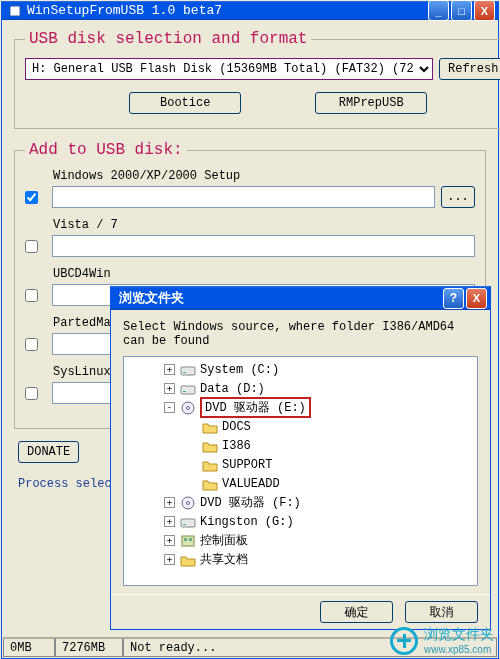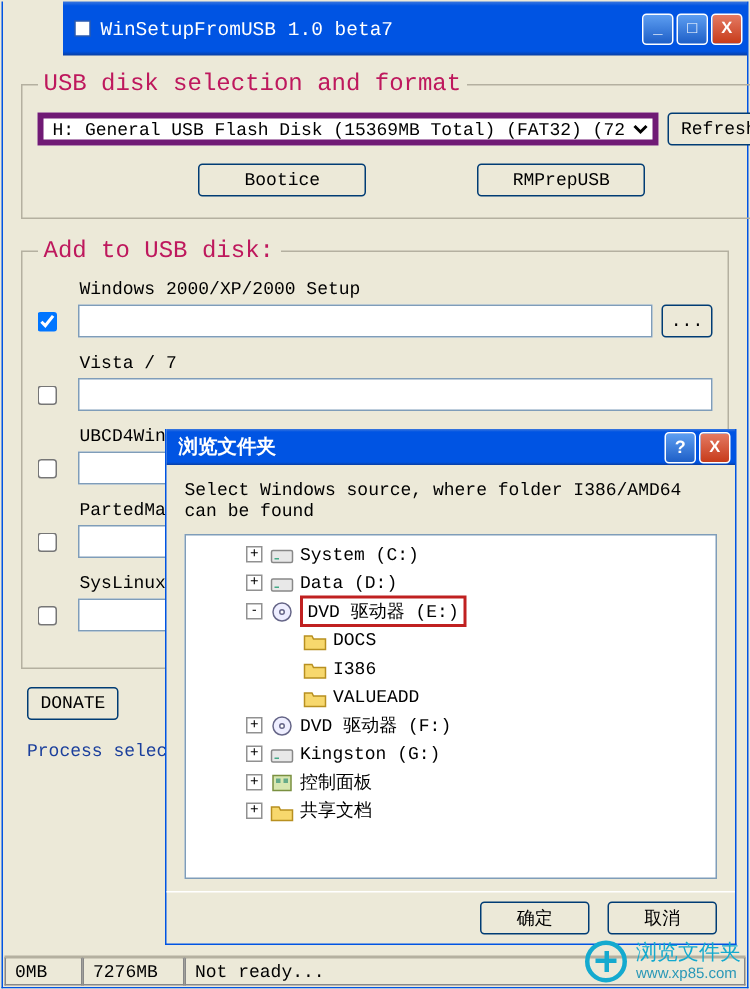--- a/index.html
+++ b/index.html
@@ -12,22 +12,22 @@
   overflow: hidden;
 }
 .main-window {
   position: absolute; left: 1px; top: 1px; right: 1px; bottom: 0;
   background: #ece9d8;
   border: 1px solid #0054e3;
   border-top: none;
 }
 .titlebar {
   background: linear-gradient(#3b77dd, #0054e3 8%, #0054e3 92%, #093ea3);
-  height: 36px; display: flex; align-items: center;
-  padding: 0 3px 0 6px; color: #fff; margin-left: 40px;
+  height: 19px; display: flex; align-items: center;
+  padding: 0 3px 0 6px; color: #fff;
 }
 .titlebar .app-icon { width: 14px; height: 14px; margin-right: 5px; }
 .titlebar .title { flex: 1; font-family: "Courier New", monospace; font-size: 13px; }
 .win-btns { display: flex; gap: 2px; }
 .win-btn {
   width: 21px; height: 21px; border: 1px solid #fff;
   border-radius: 3px; display: flex; align-items: center; justify-content: center;
   font-family: Arial; font-size: 11px; font-weight: bold; color: #fff;
 }
 .btn-min, .btn-max { background: linear-gradient(#5d9ef1,#1e5fc7); }
@@ -36,21 +36,21 @@
 fieldset {
   border: 1px solid #b4b0a0; padding: 10px 10px 14px 10px;
   margin-bottom: 12px; position: relative;
 }
 legend { color: #be185d; padding: 0 4px; font-family: "Courier New", monospace; font-size: 16px; }
 .combo {
   display: flex; gap: 6px; margin-bottom: 12px;
 }
 select.dropdown {
   flex: 1; height: 22px; background: #fff;
-  border: 4px solid #701a75; font-family: "Courier New", monospace; font-size: 12px;
+  border: 1px solid #701a75; font-family: "Courier New", monospace; font-size: 12px;
   padding: 0 2px;
 }
 .btn {
   background: #ece9d8; border: 1px solid #003c74;
   border-radius: 3px; padding: 1px 8px; height: 22px;
   font-family: "Courier New", monospace; font-size: 12px;
   display: inline-flex; align-items: center; justify-content: center;
 }
 .btn-row { display: flex; justify-content: center; gap: 50px; }
 .btn-wide { width: 112px; margin-left: 24px; }
@@ -300,20 +300,29 @@
           </span>
           <span class="node-label">I386</span>
         </div>
         <div class="tnode indent-3">
           <span class="tog blank"> </span>
           <span class="ticon folder">
             <svg width="16" height="14">
               <path d="M1 4 h5 l1 2 h8 v7 h-14 z" fill="#f7d86d" stroke="#b89020"></path>
             </svg>
           </span>
+          <span class="node-label">SUPPORT</span>
+        </div>
+        <div class="tnode indent-3">
+          <span class="tog blank"> </span>
+          <span class="ticon folder">
+            <svg width="16" height="14">
+              <path d="M1 4 h5 l1 2 h8 v7 h-14 z" fill="#f7d86d" stroke="#b89020"></path>
+            </svg>
+          </span>
           <span class="node-label">VALUEADD</span>
         </div>
         <div class="tnode indent-2">
           <span class="tog">+</span>
           <span class="ticon cd">
             <svg width="16" height="14">
               <circle cx="8" cy="7" r="6" fill="#eef" stroke="#668"></circle>
               <circle cx="8" cy="7" r="1.5" fill="#fff" stroke="#668"></circle>
             </svg>
           </span>

